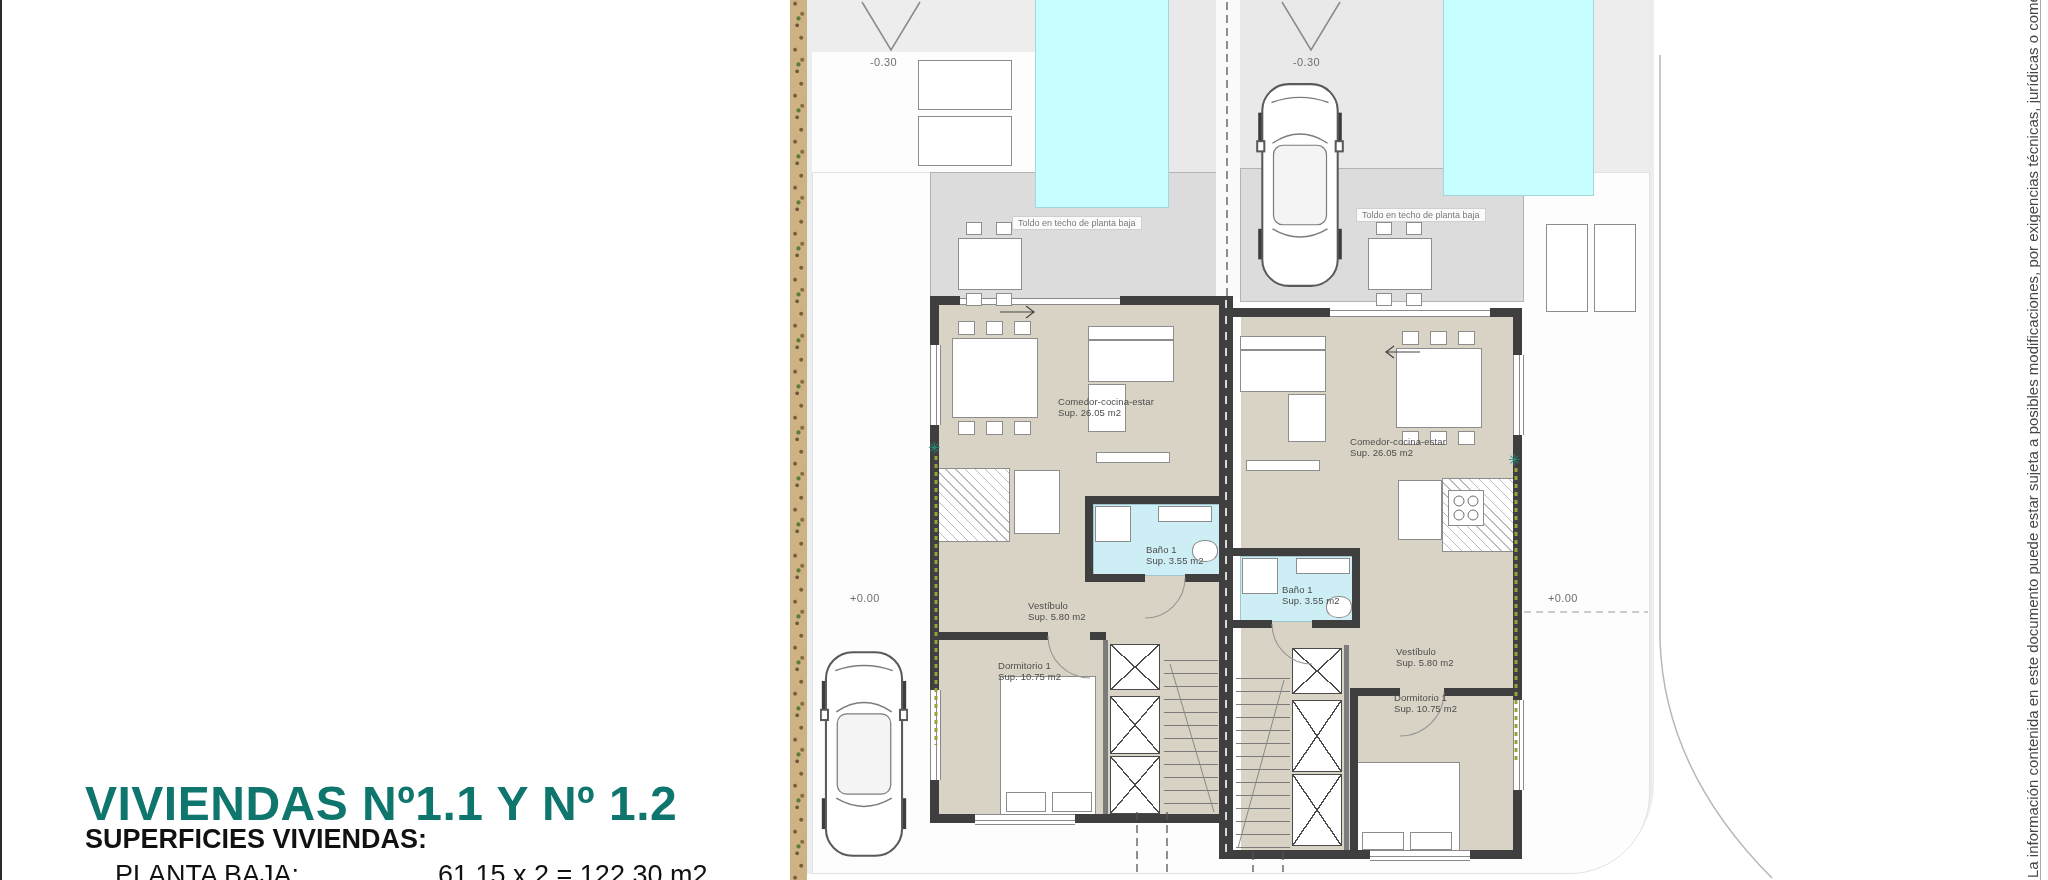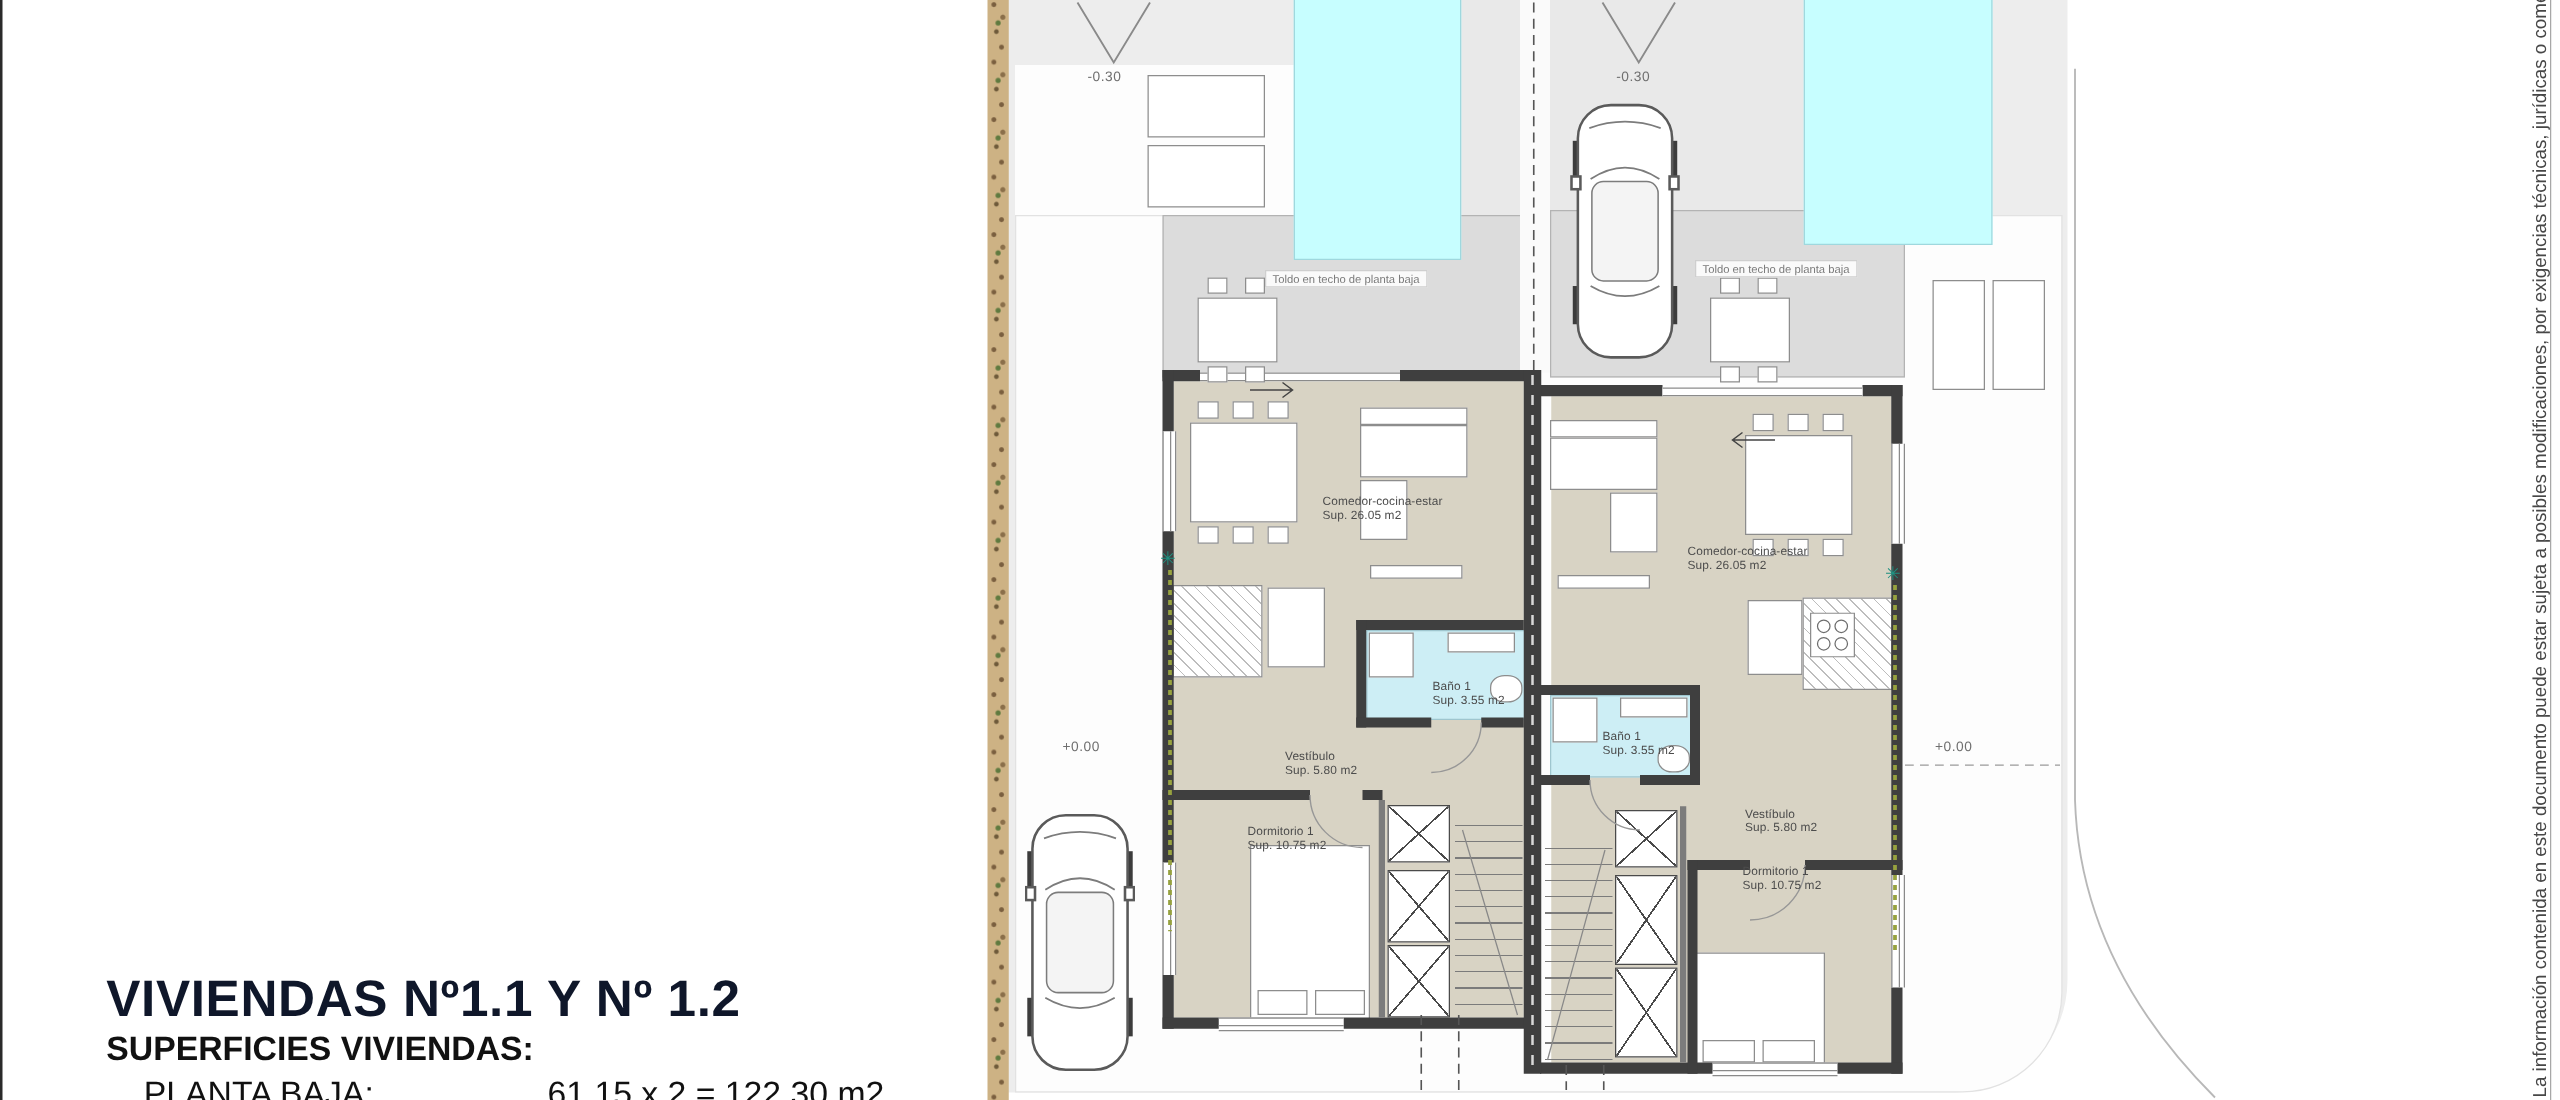--- a/index.html
+++ b/index.html
@@ -46,21 +46,21 @@
   .treads{background:repeating-linear-gradient(to bottom,#7b7b7b 0 1px,transparent 1px 13px);}
   .toilet{background:#fff;border:1px solid #8d8d8d;border-radius:45%;}
   
   .lbl{font-size:9.5px;line-height:1.18;color:#4c4c4c;letter-spacing:.1px;white-space:nowrap;}
   .banner{background:#fafafa;border:1px solid #cfcfcf;font-size:9px;color:#7a7a7a;
           padding:1px 5px;white-space:nowrap;}
   .lvl{font-size:11px;color:#6f6f6f;letter-spacing:.4px;}
   .plant{font-size:15px;color:#1f9080;line-height:1;}
   .wm{font-size:25px;letter-spacing:1px;color:rgba(252,252,250,.92);
       text-shadow:0 0 3px rgba(150,150,150,.5);white-space:nowrap;font-weight:bold;}
-  .title{font-size:41px;font-weight:bold;color:#0f172a;letter-spacing:.5px;white-space:nowrap;}
+  .title{font-size:48px;font-weight:bold;color:#0f766e;letter-spacing:.5px;white-space:nowrap;}
   .subtitle{font-size:27px;font-weight:bold;color:#111;white-space:nowrap;}
   .rowtxt{font-size:27px;color:#111;white-space:nowrap;}
   .disclaimer{font-size:15px;color:#474747;white-space:nowrap;
       transform:rotate(-90deg);transform-origin:0 0;}
   
   svg.ovl{position:absolute;left:0;top:0;}
   .curb{fill:none;stroke:#b8b8b8;stroke-width:1.5;}
   .vmark{fill:none;stroke:#8a8a8a;stroke-width:1.5;}
   .dashln{stroke:#555;stroke-width:1.3;stroke-dasharray:8 5;fill:none;}
   .dashlt{stroke:#9a9a9a;stroke-width:1;stroke-dasharray:7 5;fill:none;}

